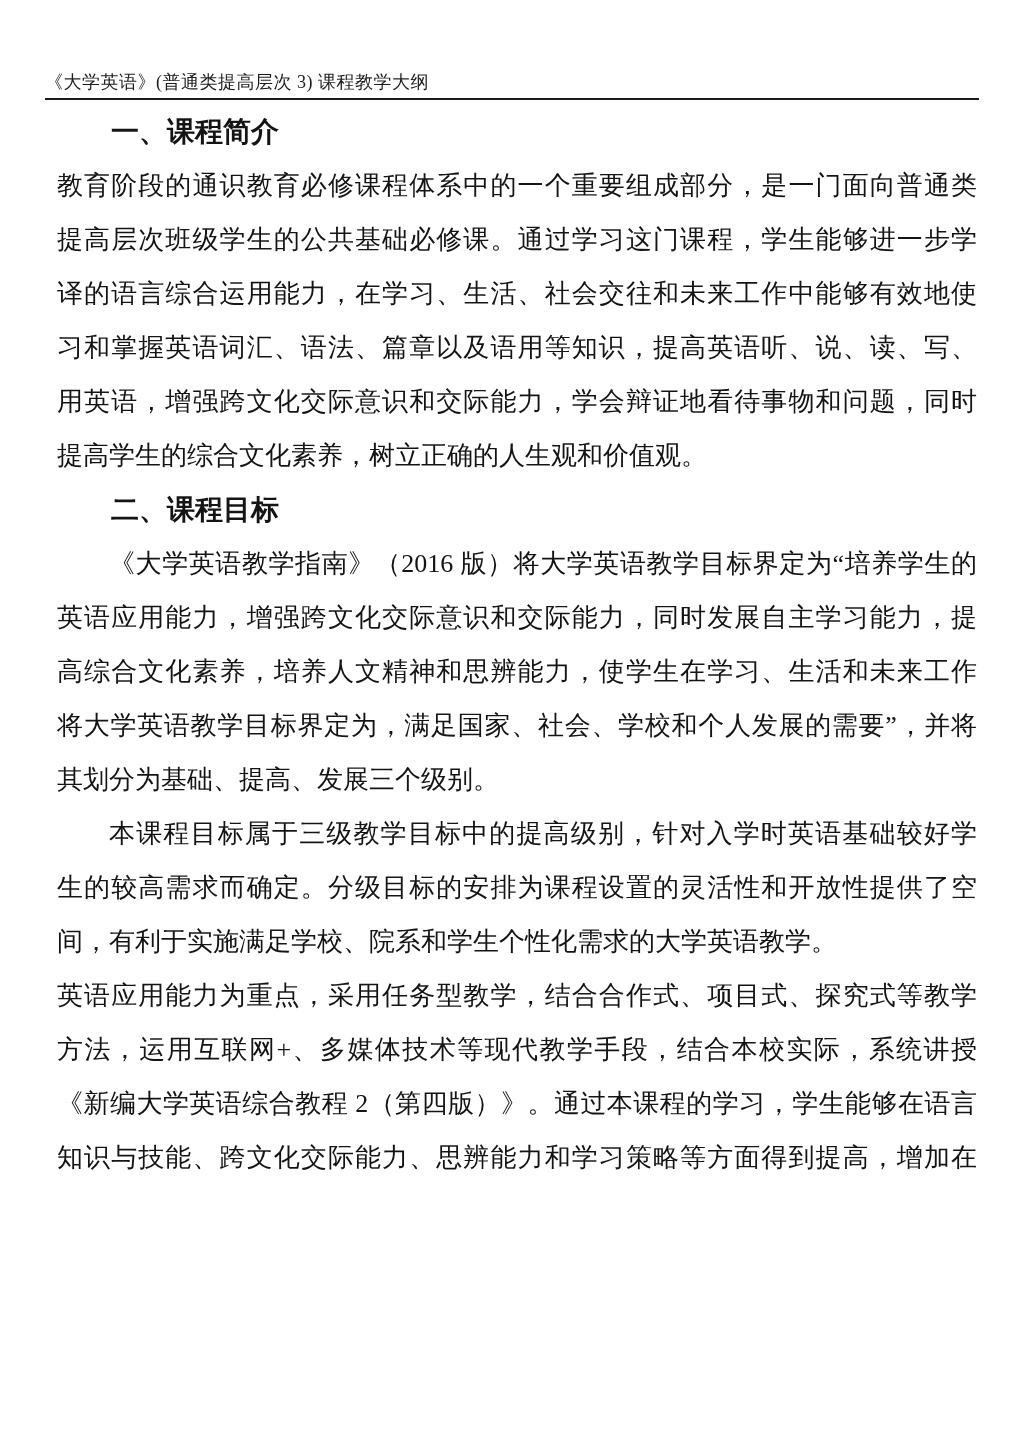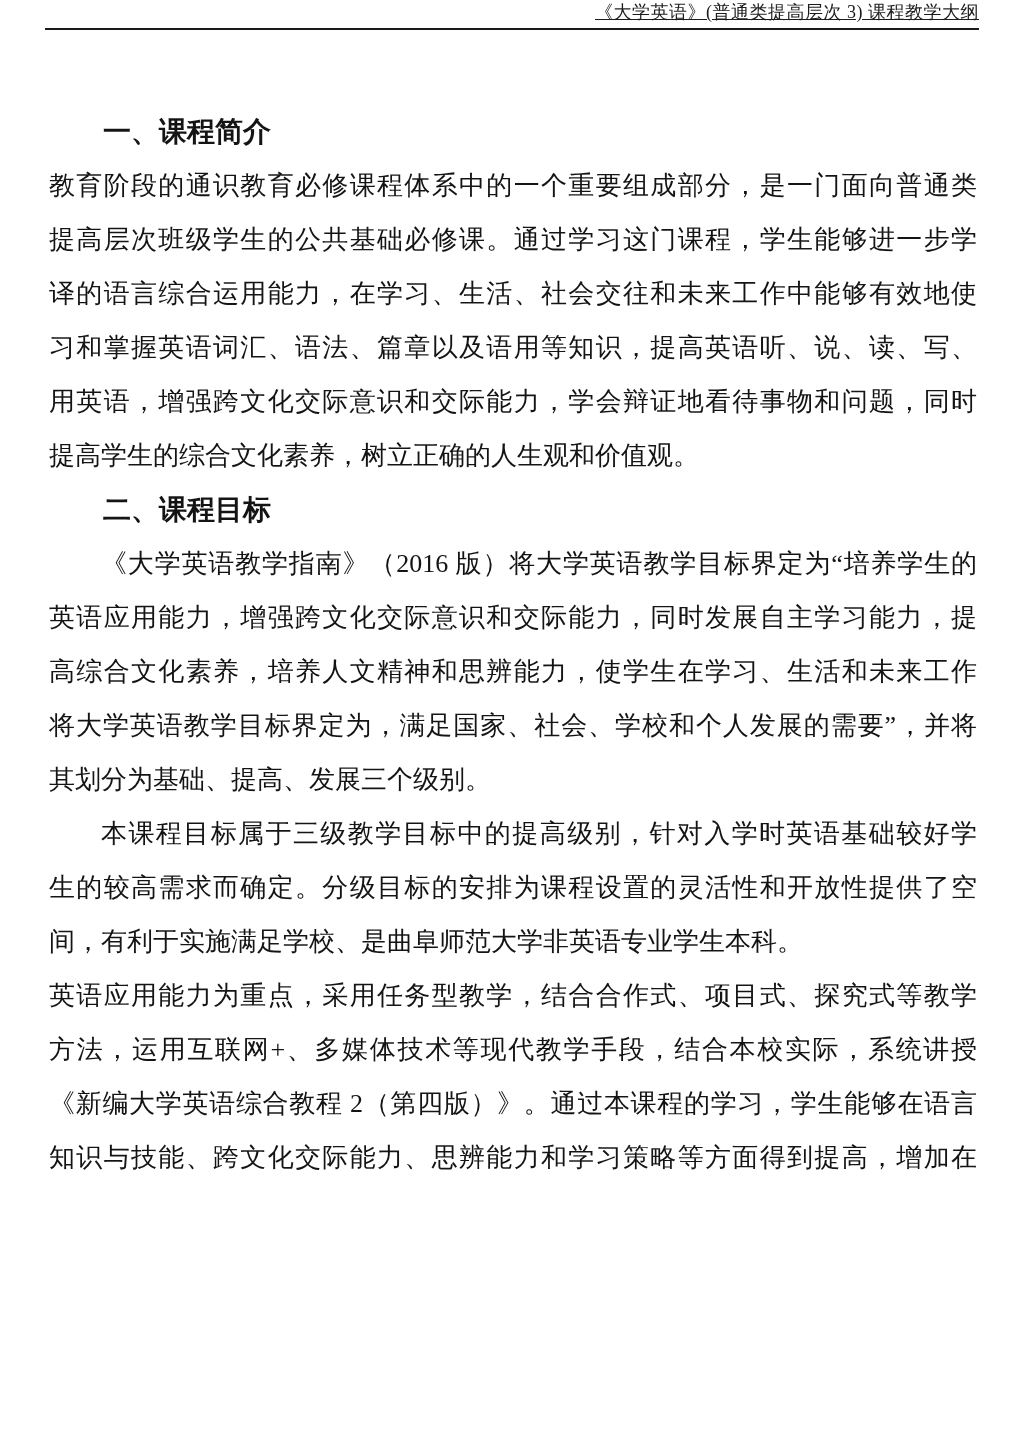--- a/index.html
+++ b/index.html
@@ -11,45 +11,46 @@
     color: #141414;
     overflow: hidden;
   }
   .page { position: absolute; inset: 0; }
 
   .running-header {
     position: absolute;
     top: 0; left: 45px; right: 45px;
   }
   .header-title {
-    text-align: right;
+    padding-top: 70px;
+    text-align: left;
     font-size: 18px;
     letter-spacing: 0.5px;
     color: #1c1c1c;
-    text-decoration: underline;
   }
   .header-rule {
     margin-top: 4px;
     border-bottom: 2px solid #1a1a1a;
     height: 0;
   }
 
   .bodytext {
     position: absolute;
     top: 105px; left: 49px;
     width: 928px;
   }
   .line {
     height: 54px;
     line-height: 54px;
     font-size: 26px;
     text-align: justify;
     text-align-last: justify;
     overflow: hidden;
     white-space: nowrap;
+    margin-left: 8px;
   }
   .line.first { text-indent: 52px; }
   .line.last  { text-align-last: left; }
   .line.heading {
     font-family: "Liberation Sans", "DejaVu Sans", sans-serif;
     font-weight: 700;
     font-size: 28px;
     text-align: left;
     text-align-last: left;
     padding-left: 54px;
@@ -89,21 +90,21 @@
     <div class="line heading">二、课程目标</div>
 
     <div class="line first">《大学英语教学指南》（2016 版）将大学英语教学目标界定为“培养学生的</div>
     <div class="line">英语应用能力，增强跨文化交际意识和交际能力，同时发展自主学习能力，提</div>
     <div class="line">高综合文化素养，培养人文精神和思辨能力，使学生在学习、生活和未来工作</div>
     <div class="line">将大学英语教学目标界定为，满足国家、社会、学校和个人发展的需要”，并将</div>
     <div class="line last">其划分为基础、提高、发展三个级别。</div>
 
     <div class="line first">本课程目标属于三级教学目标中的提高级别，针对入学时英语基础较好学</div>
     <div class="line">生的较高需求而确定。分级目标的安排为课程设置的灵活性和开放性提供了空</div>
-    <div class="line last">间，有利于实施满足学校、是曲阜师范大学非英语专业学生本科。</div>
+    <div class="line last">间，有利于实施满足学校、院系和学生个性化需求的大学英语教学。</div>
 
     <div class="line">英语应用能力为重点，采用任务型教学，结合合作式、项目式、探究式等教学</div>
     <div class="line">方法，运用互联网+、多媒体技术等现代教学手段，结合本校实际，系统讲授</div>
     <div class="line">《新编大学英语综合教程 2（第四版）》。通过本课程的学习，学生能够在语言</div>
     <div class="line">知识与技能、跨文化交际能力、思辨能力和学习策略等方面得到提高，增加在</div>
 
   </div>
 
 
 </div>

